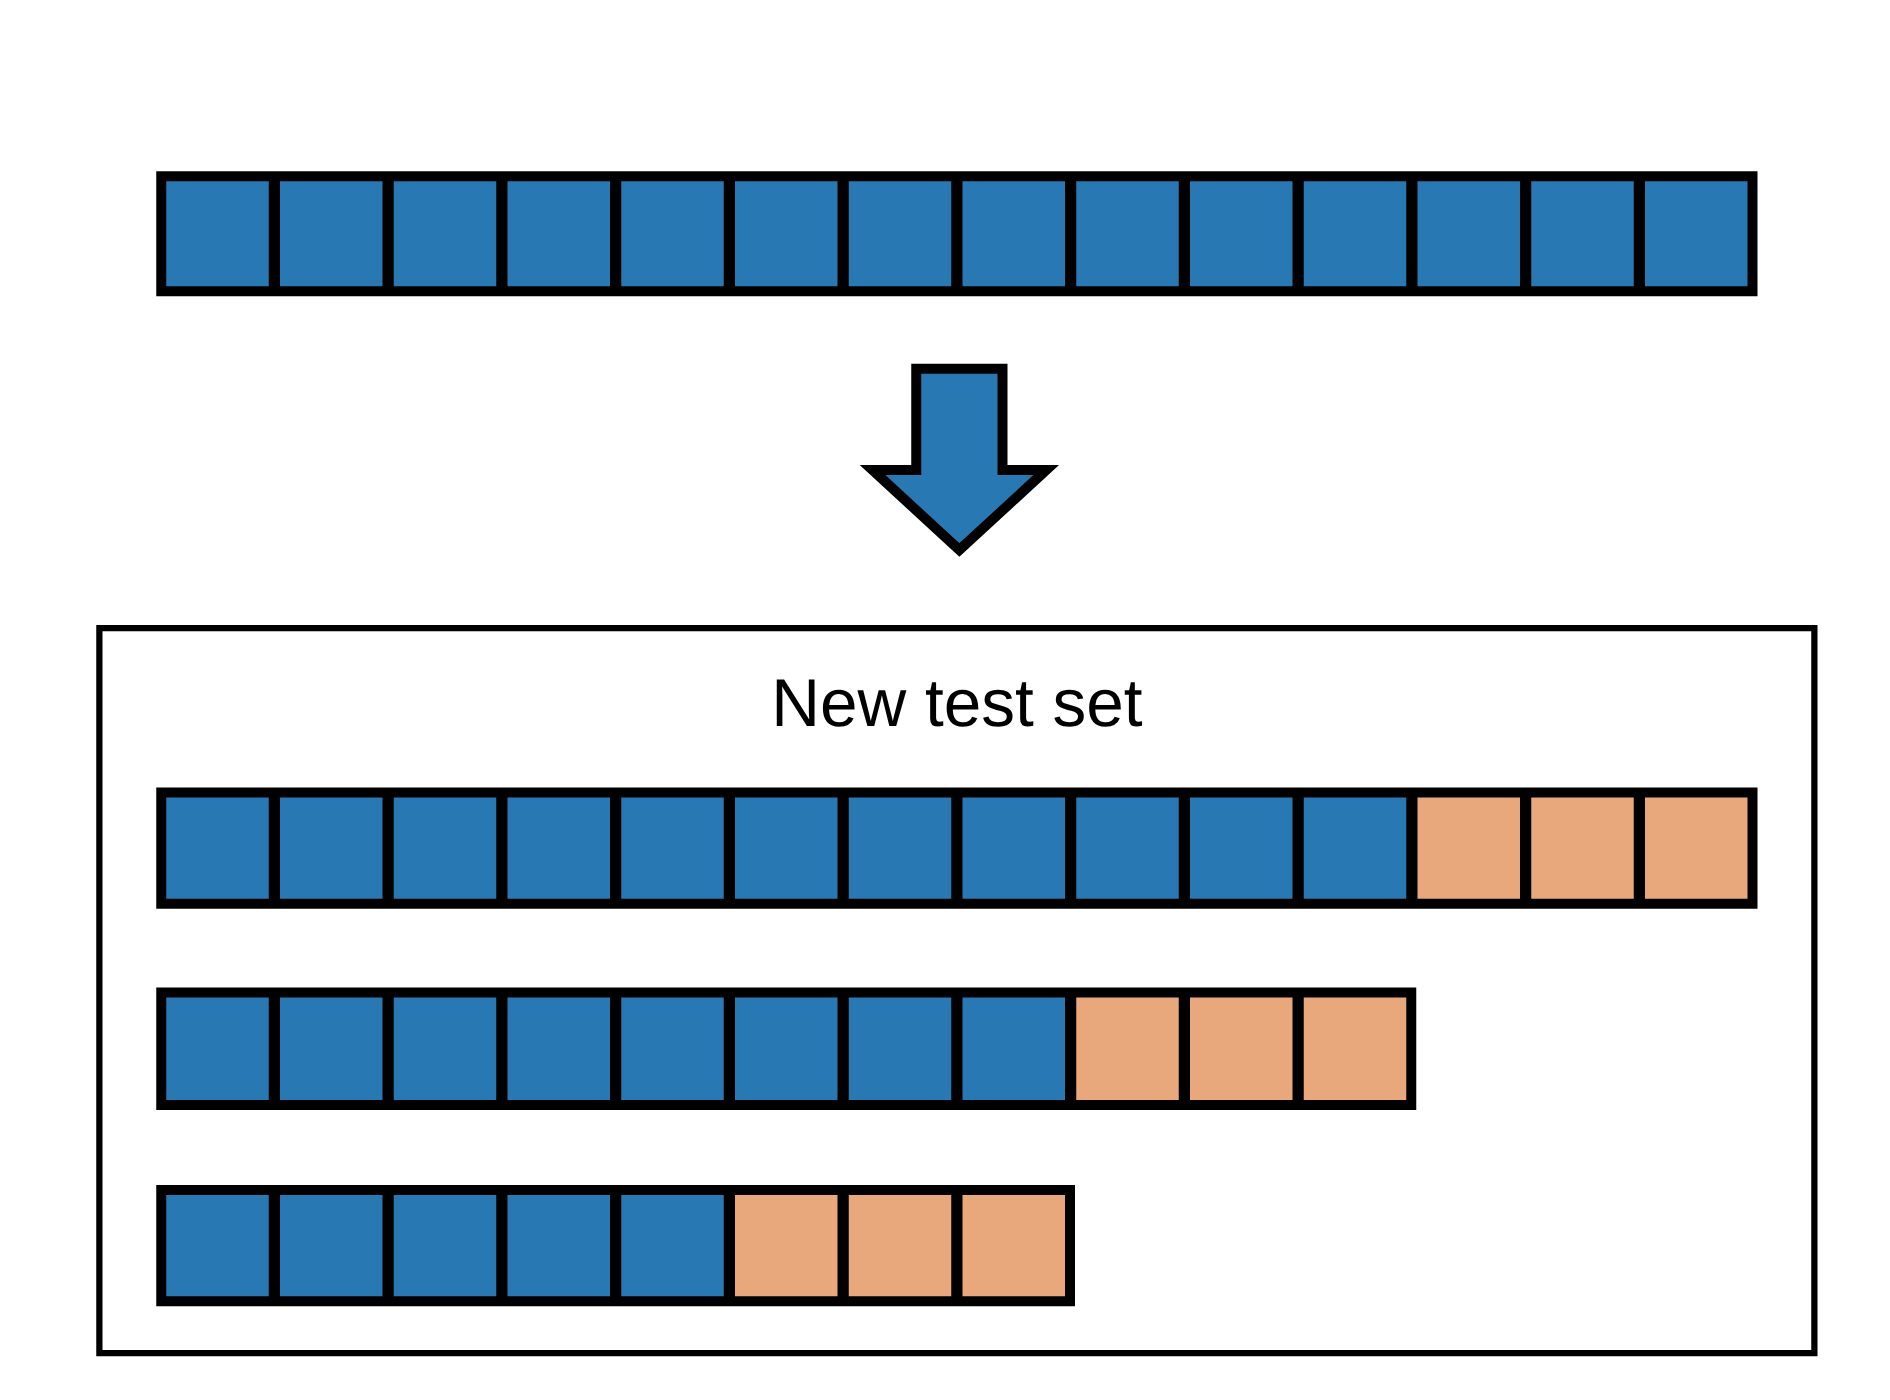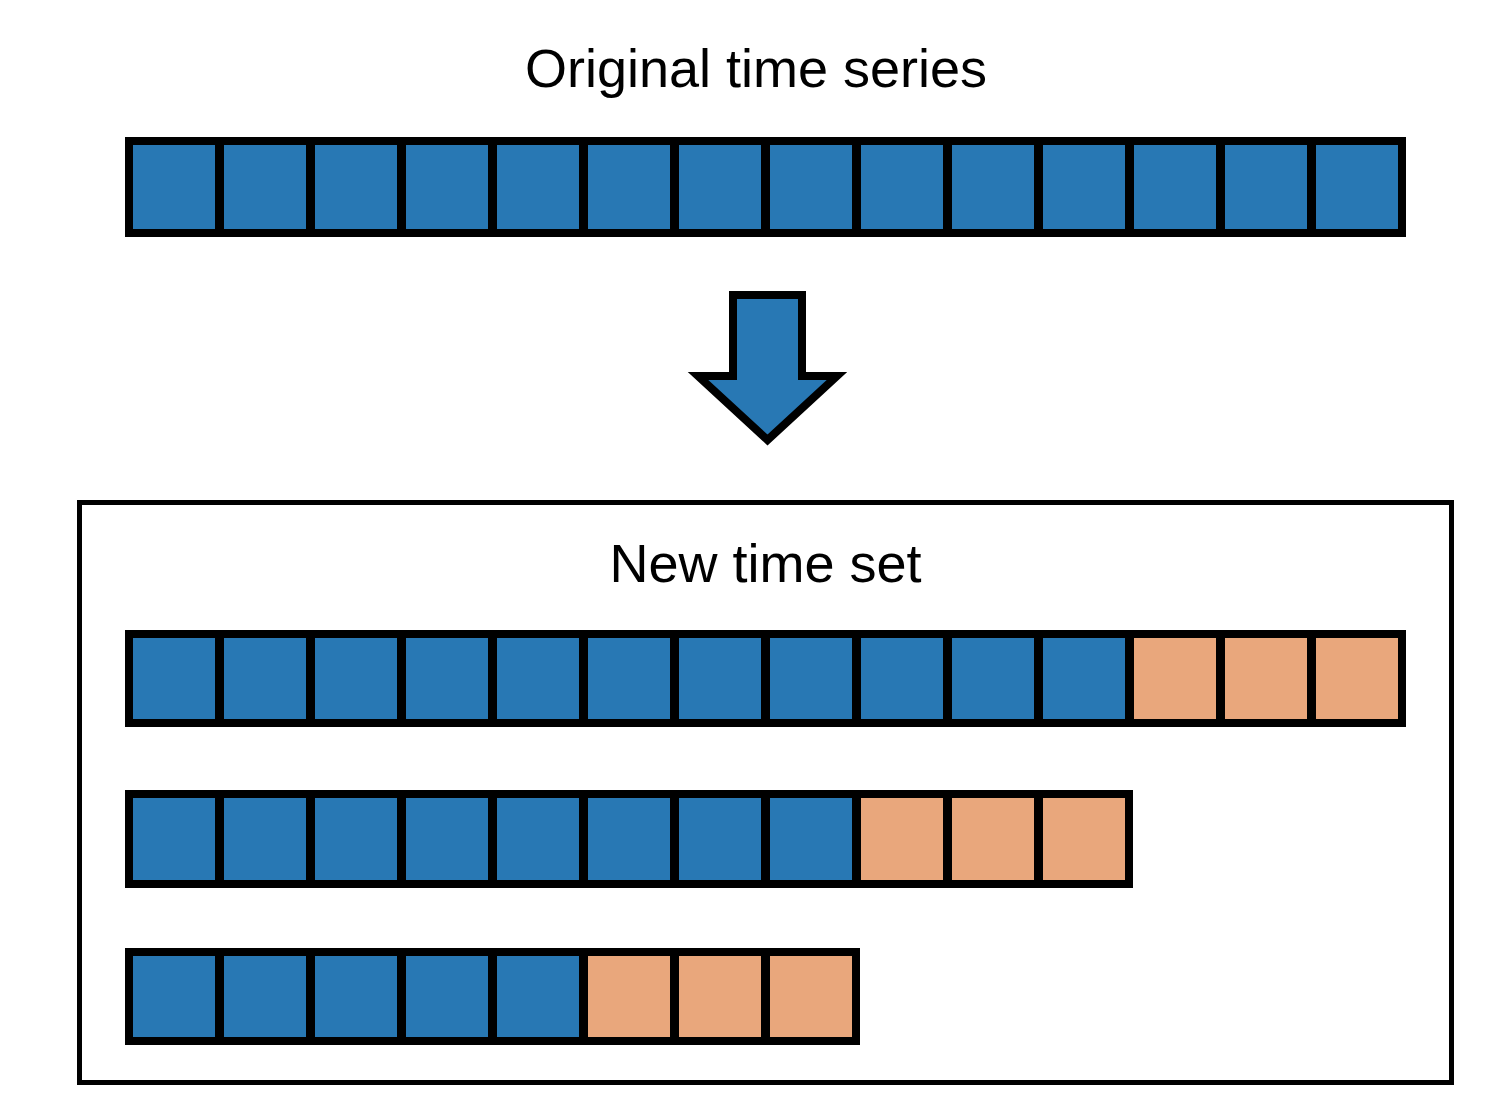--- a/index.html
+++ b/index.html
@@ -64,21 +64,20 @@
     left: 0;
     top: 28px;
     width: 1367px;
   }
 </style>
 </head>
 <body>
 
 <div class="canvas">
 
-  <div class="title main-title">Original time series</div>
 
   <div class="bar" id="original-row" style="left: 125px; top: 137px; height: 100px; width: 1281px;">
       <div class="cell train"></div>
       <div class="cell train"></div>
       <div class="cell train"></div>
       <div class="cell train"></div>
       <div class="cell train"></div>
       <div class="cell train"></div>
       <div class="cell train"></div>
       <div class="cell train"></div>
@@ -88,21 +87,21 @@
       <div class="cell train"></div>
       <div class="cell train"></div>
       <div class="cell train"></div>
     </div>
 
   <svg class="arrow-svg" viewBox="0 0 155 160" xmlns="http://www.w3.org/2000/svg">
     <polygon id="arrow-shape" points="43,7 112,7 112,88 147,88 77.5,152 8,88 43,88" fill="#2878B4" stroke="#000000" stroke-width="8" stroke-linejoin="miter"></polygon>
   </svg>
 
   <div class="test-box">
-    <div class="title box-title">New time set</div>
+    <div class="title box-title">New test set</div>
   </div>
 
   <div class="bar" id="row-0" style="left: 125px; top: 630px; height: 97px; width: 1281px;">
       <div class="cell train"></div>
       <div class="cell train"></div>
       <div class="cell train"></div>
       <div class="cell train"></div>
       <div class="cell train"></div>
       <div class="cell train"></div>
       <div class="cell train"></div>

